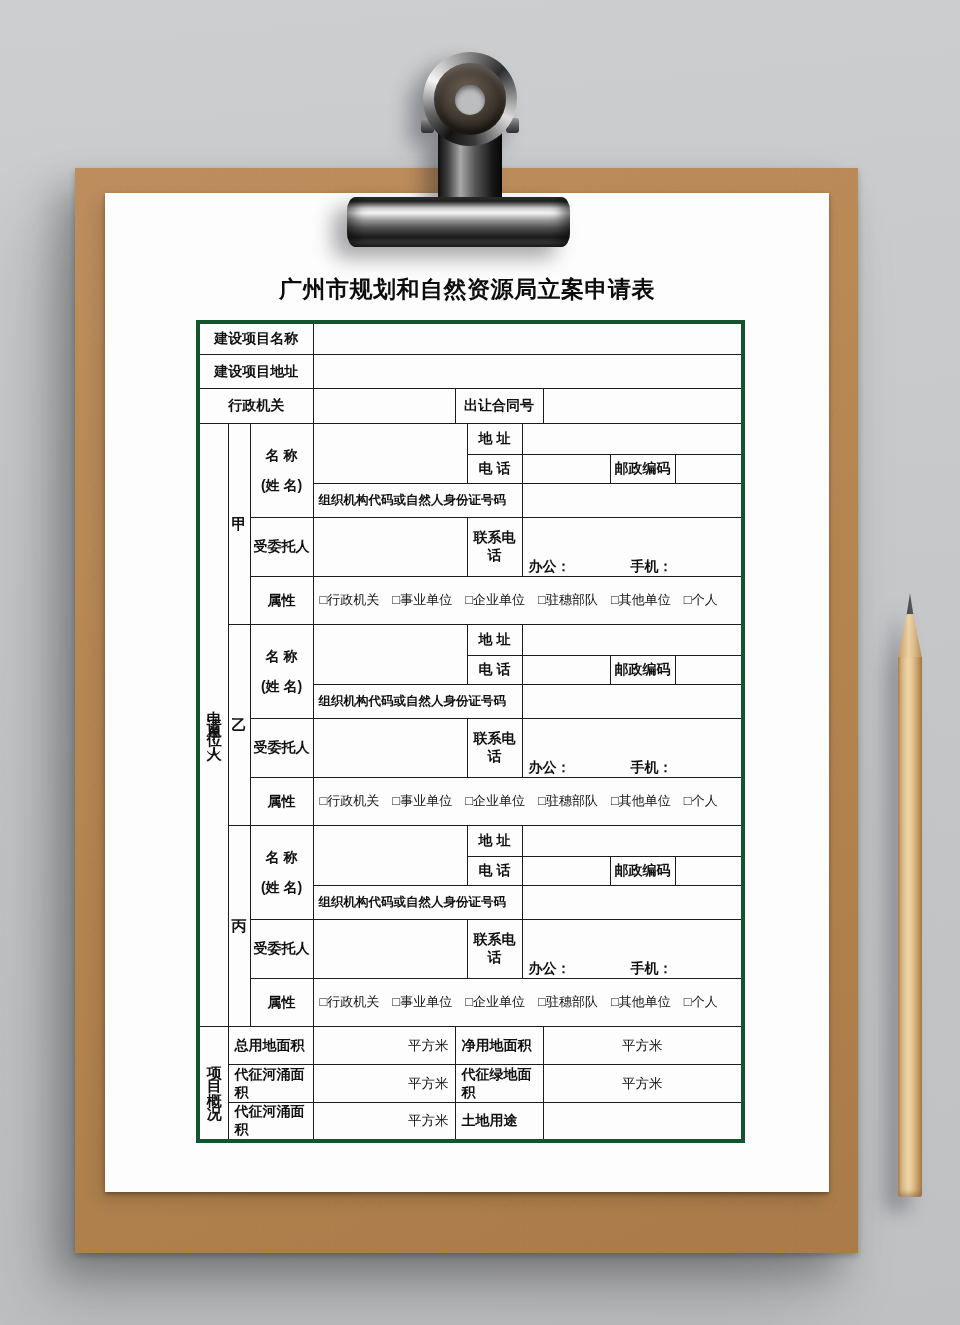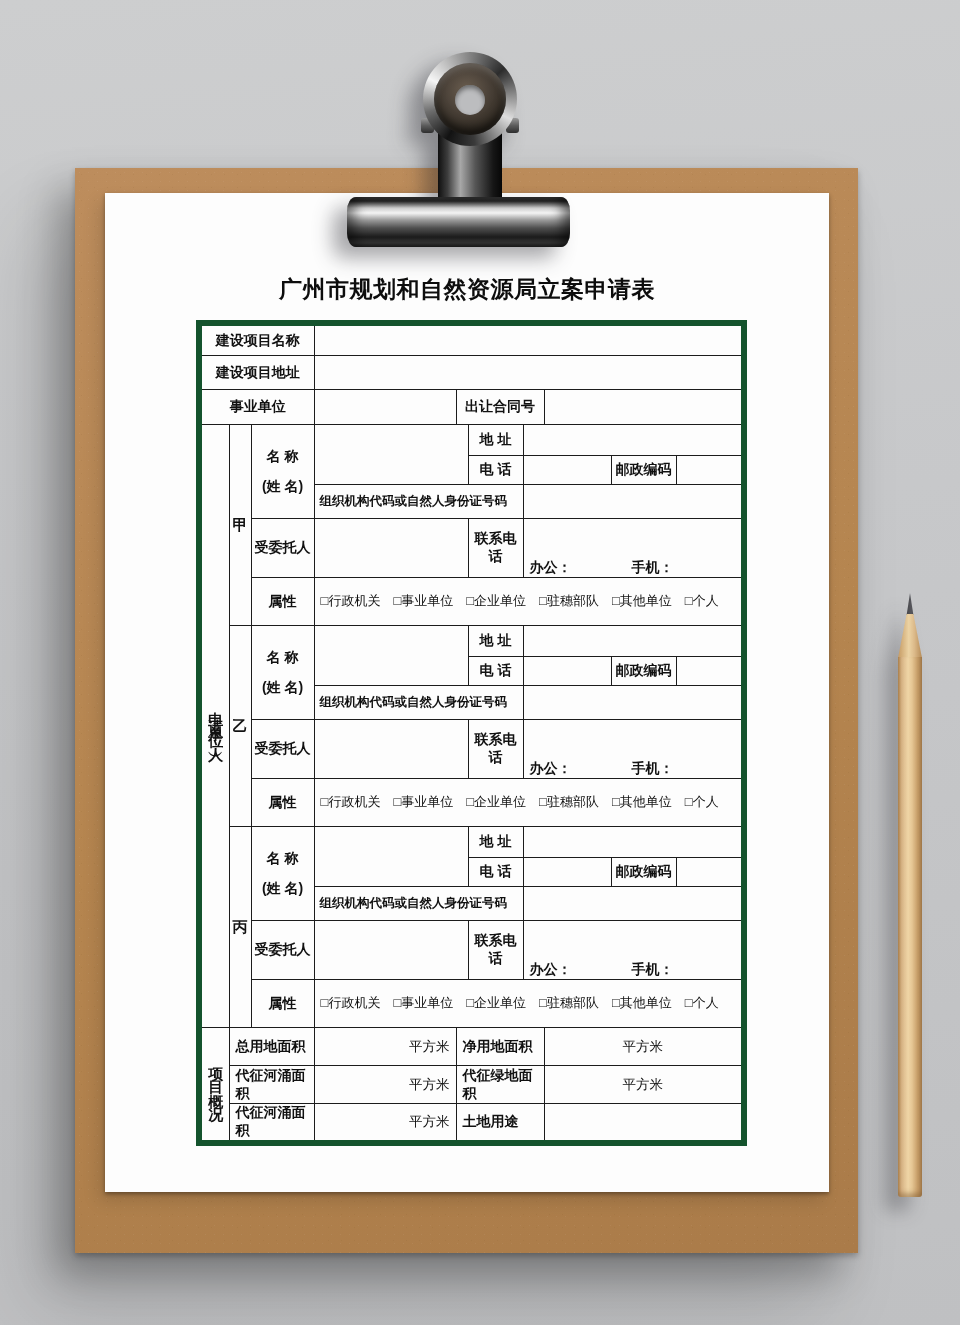--- a/index.html
+++ b/index.html
@@ -39,21 +39,21 @@
   .doc-subtitle {
     text-align:center; margin-top:15px;
     font-family:"Liberation Serif", serif;
     font-size:17px; color:#1a1a1a; letter-spacing:1px;
   }
   
   table.form {
     margin:15px 0 0 91px;
     width:545px; table-layout:fixed;
     border-collapse:collapse;
-    border:6px solid #14532d;
+    border:4px solid #14532d;
   }
   table.form td {
     border:1px solid #1c1c1c;
     vertical-align:middle;
     color:#111;
     overflow:hidden;
   }
   .lbl { font-family:"Liberation Sans", sans-serif; font-weight:700; font-size:14px; }
   .c { text-align:center; }
   .l { text-align:left; padding-left:6px; }
@@ -160,21 +160,21 @@
     <tbody>
         <tr class="r1">
       <td colspan="3" class="lbl c">建设项目名称</td>
       <td colspan="7"></td>
     </tr>
     <tr class="r2">
       <td colspan="3" class="lbl c">建设项目地址</td>
       <td colspan="7"></td>
     </tr>
     <tr class="r3">
-      <td colspan="3" class="lbl c">事业单位</td>
+      <td colspan="3" class="lbl c">行政机关</td>
       <td></td>
       <td colspan="3" class="lbl c">出让合同号</td>
       <td colspan="3"></td>
     </tr>
 
     <tr class="ra">
       <td rowspan="15" class="vert">
         <div class="vert-text applicant">申请单位︵人︶</div>
       </td>
       <td rowspan="5" class="letter">甲</td>

